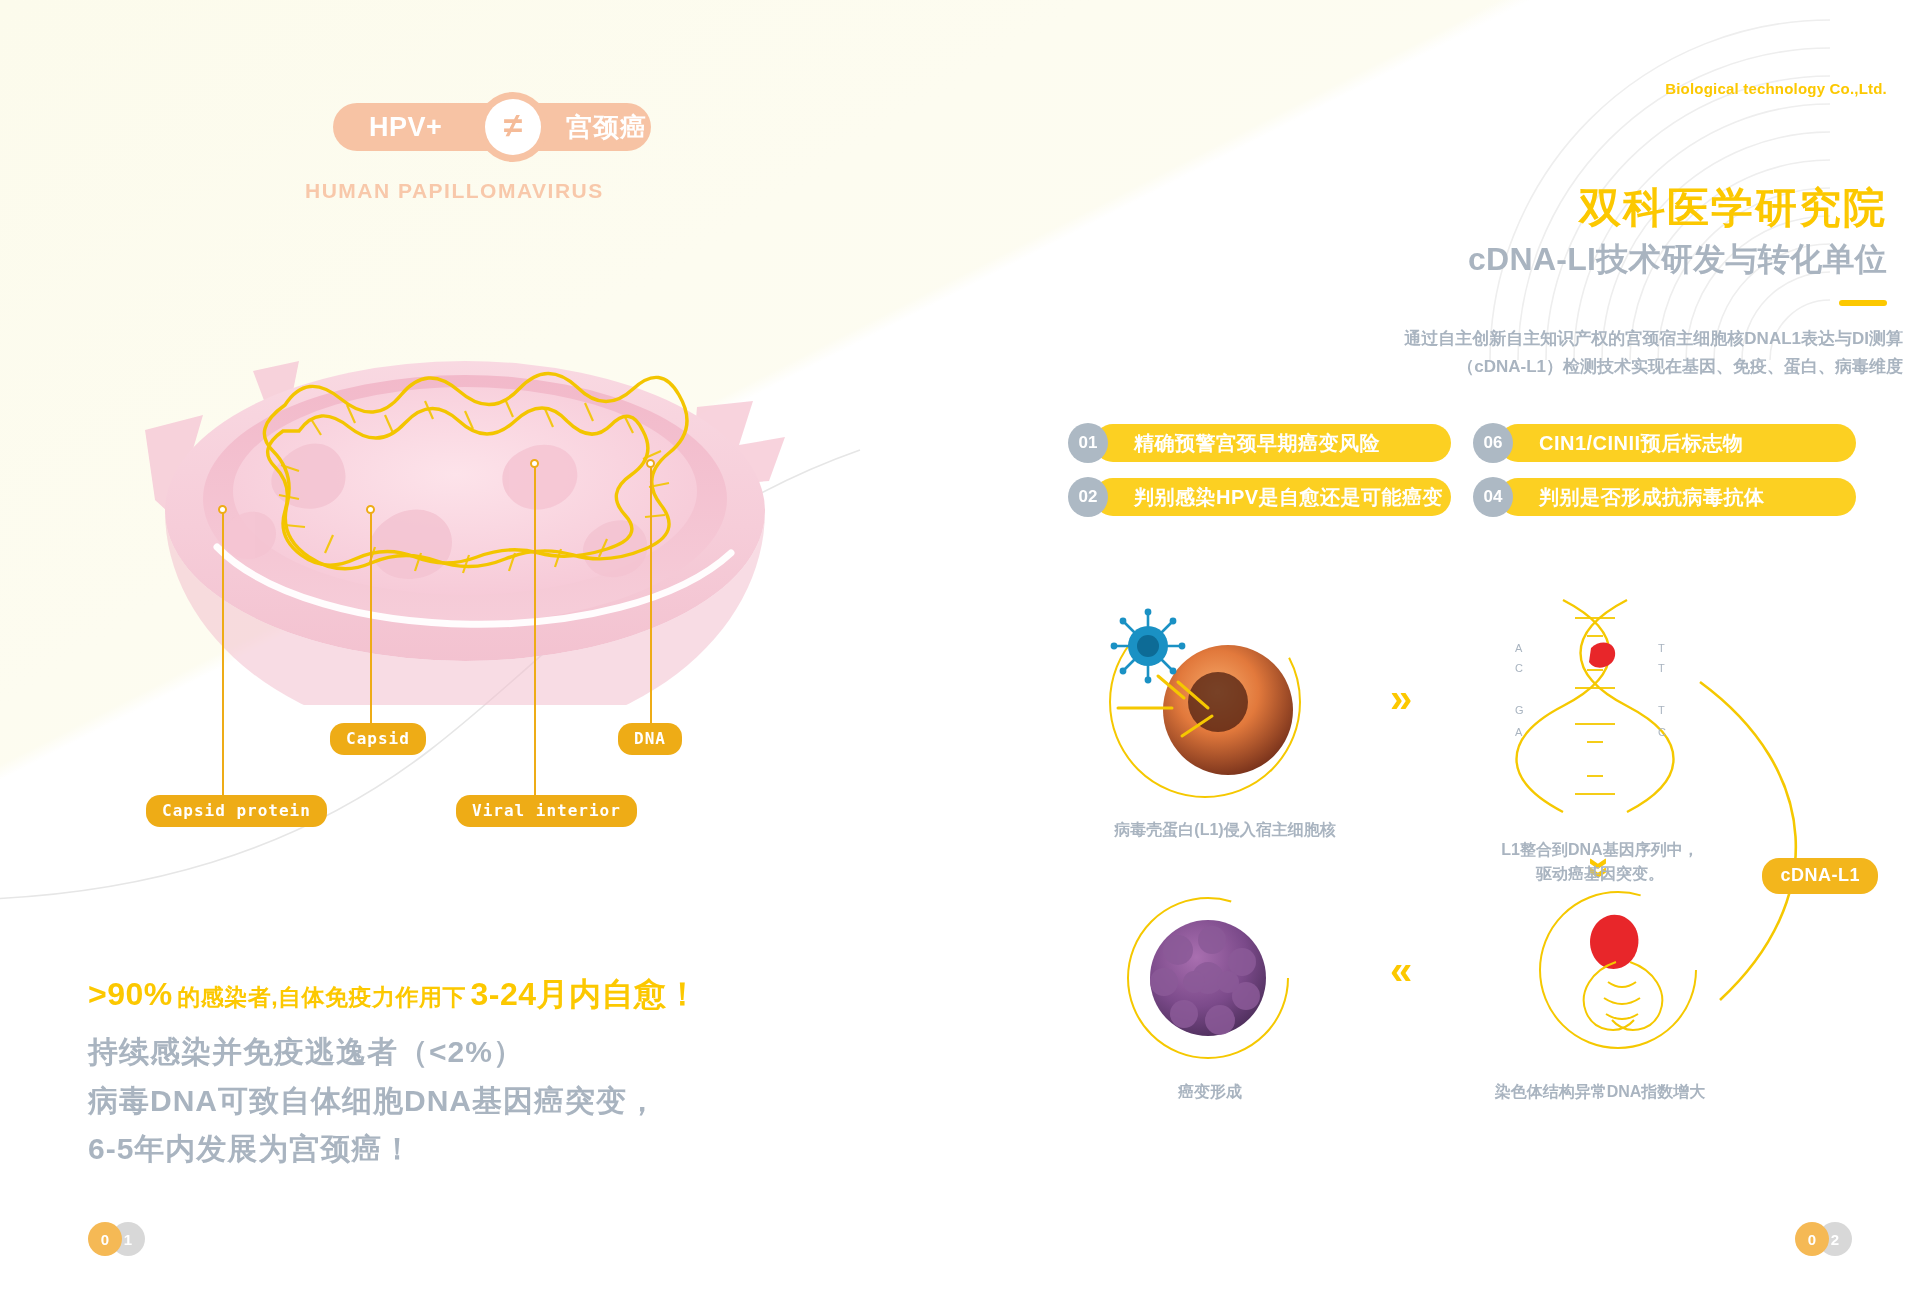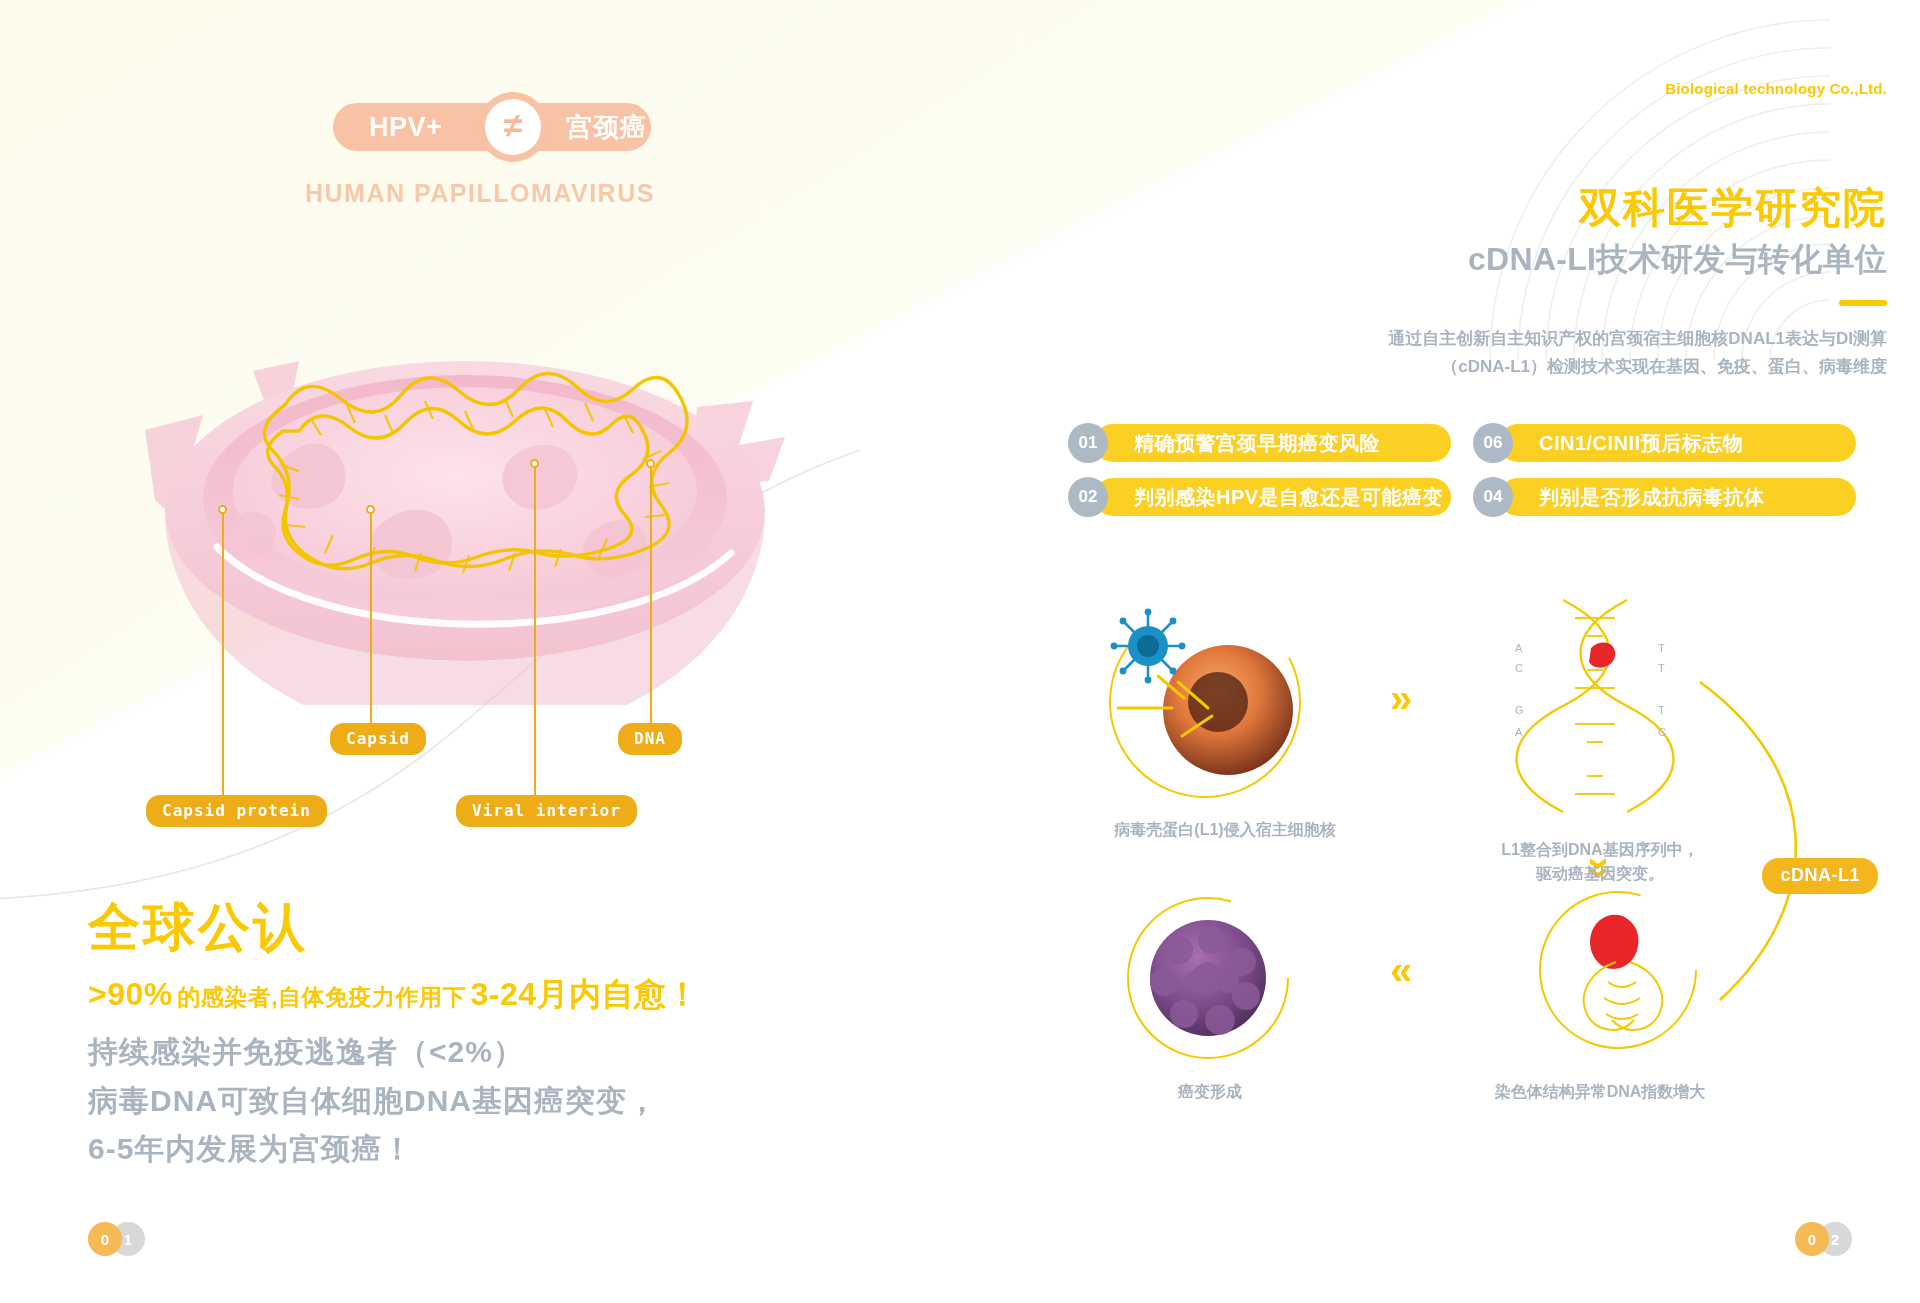--- a/index.html
+++ b/index.html
@@ -52,21 +52,21 @@
     display:flex; align-items:center; justify-content:center;
   }
   .neq-inner{
     width:56px;height:56px;border-radius:50%;background:#fff;
     display:flex;align-items:center;justify-content:center;
     color:#f5bb98; font-size:34px; font-weight:700; line-height:1;
     padding-bottom:4px;
   }
   .hpv-sub{
     position:absolute; left:305px; top:179px;
-    color:#f8c8aa; font-size:25px; font-weight:700; letter-spacing:1.5px;text-align:center;
+    color:#f8c8aa; font-size:21px; font-weight:700; letter-spacing:1.5px;text-align:center;
   }
 
   
   .company{
     position:absolute; right:33px; top:80px;
     color:#fcc800; font-size:15px; font-weight:700; letter-spacing:.2px;
   }
   .r-title{
     position:absolute; right:33px; top:186px;
     color:#fcc800; font-size:42px; font-weight:800; letter-spacing:2px;
@@ -75,21 +75,21 @@
   .r-sub{
     position:absolute; right:33px; top:241px;
     color:#a9b4c0; font-size:32px; font-weight:700; letter-spacing:.3px;
     text-align:right; line-height:1.15;
   }
   .r-rule{
     position:absolute; right:33px; top:300px;
     width:48px; height:6px; background:#fcc800; border-radius:3px;
   }
   .r-desc{
-    position:absolute; right:33px; top:325px;
+    position:absolute; right:17px; top:325px;
     width:580px; text-align:right;
     color:#a9b4c0; font-size:17px; font-weight:600; line-height:1.65;
   }
   .r-desc div{ white-space:nowrap; }
 
   
   .pills{ position:absolute; left:1068px; top:424px; width:810px; }
   .pill-row{ display:flex; gap:22px; margin-bottom:16px; }
   .pill{
     position:relative; height:38px; width:383px;
@@ -341,21 +341,20 @@
   <div class="callout" style="left:330px; top:723px;">Capsid</div>
 
   <div class="leaddot" style="left:530px; top:459px;"></div>
   <div class="leader" style="left:534px; top:466px; height:334px;"></div>
   <div class="callout" style="left:456px; top:795px;">Viral  interior</div>
 
   <div class="leaddot" style="left:646px; top:459px;"></div>
   <div class="leader" style="left:650px; top:466px; height:261px;"></div>
   <div class="callout" style="left:618px; top:723px;">DNA</div>
 
-  <div class="gl-title">全球公认</div>
   <div class="gl-line2">
     <span class="big">&gt;90%</span>
     <span class="mid">的感染者,自体免疫力作用下</span>
     <span class="big">3-24月内自愈！</span>
   </div>
   <div class="gl-body">
     <div>持续感染并免疫逃逸者（&lt;2%）</div>
     <div>病毒DNA可致自体细胞DNA基因癌突变，</div>
     <div>6-5年内发展为宫颈癌！</div>
   </div>

